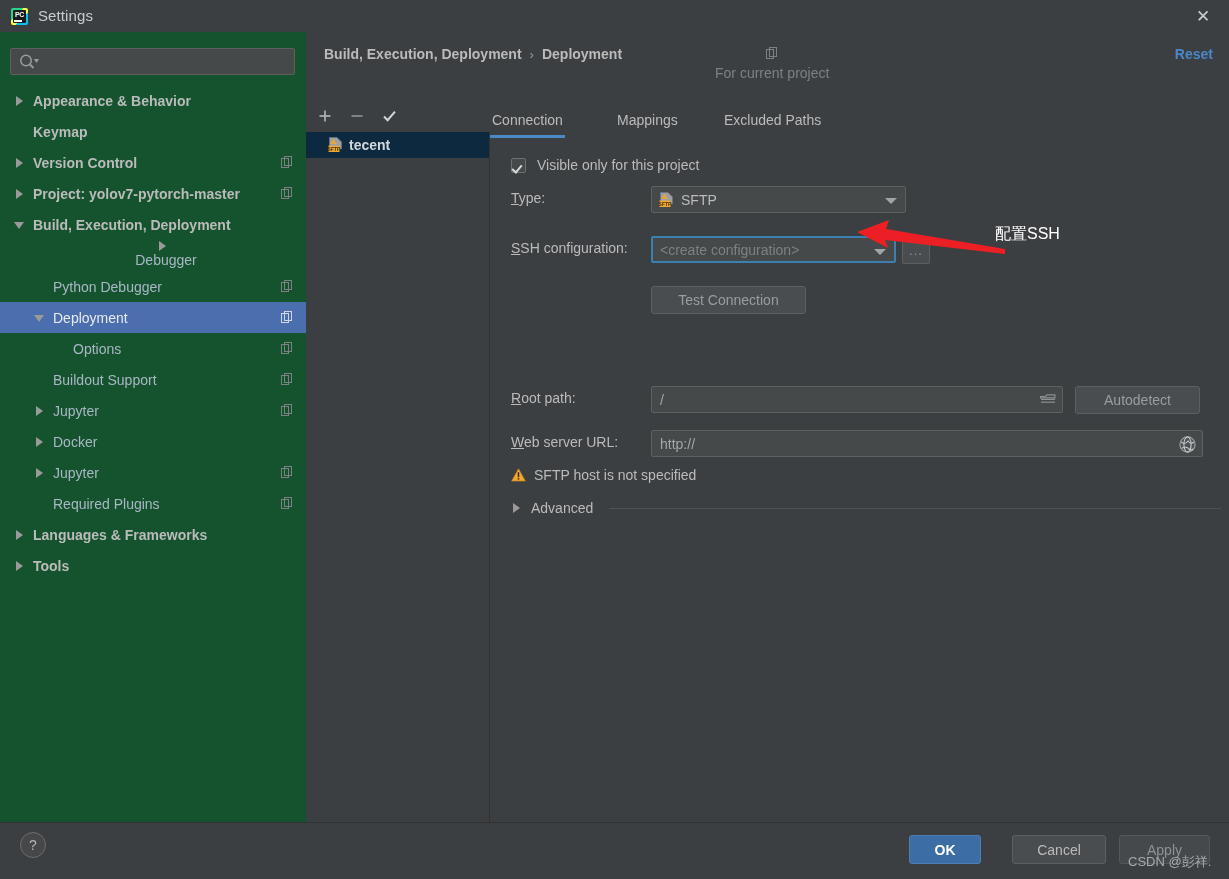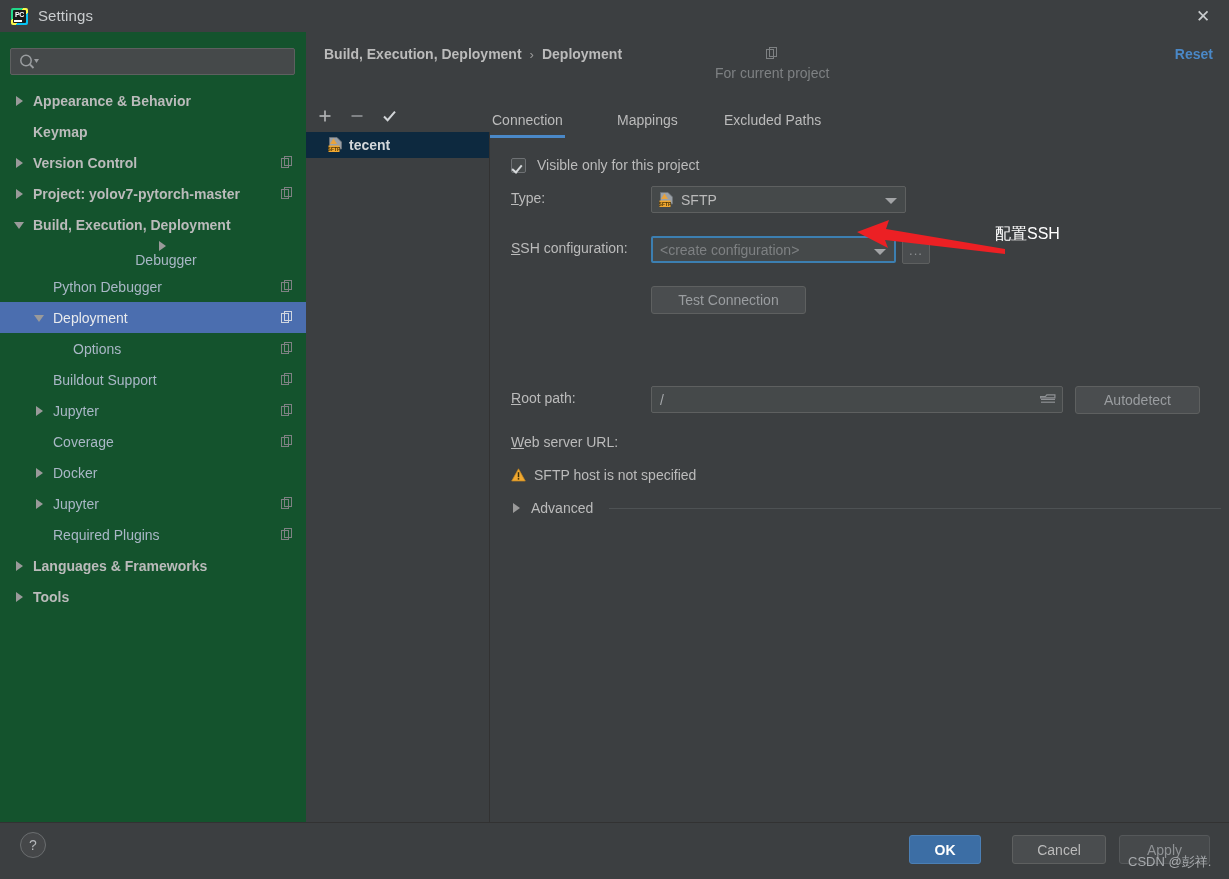--- a/index.html
+++ b/index.html
@@ -482,28 +482,20 @@
         </div>
         <div class="tree-row" style="padding-left: 34px;">
           <span class="tree-arrow collapsed"></span>
           <span class="tree-label">Jupyter</span>
           <svg class="copy-icon" viewBox="0 0 12 12">
             <rect x="0.5" y="2.5" width="7" height="9" fill="none" stroke="#7e8183" stroke-width="1"></rect>
             <rect x="3.5" y="0.5" width="7" height="9" fill="none" stroke="#7e8183" stroke-width="1"></rect>
           </svg>
         </div>
         <div class="tree-row" style="padding-left: 34px;">
-          <span class="tree-arrow none"></span>
-          <span class="tree-label">Coverage</span>
-          <svg class="copy-icon" viewBox="0 0 12 12">
-            <rect x="0.5" y="2.5" width="7" height="9" fill="none" stroke="#7e8183" stroke-width="1"></rect>
-            <rect x="3.5" y="0.5" width="7" height="9" fill="none" stroke="#7e8183" stroke-width="1"></rect>
-          </svg>
-        </div>
-        <div class="tree-row" style="padding-left: 34px;">
           <span class="tree-arrow collapsed"></span>
           <span class="tree-label">Docker</span>
         </div>
         <div class="tree-row" style="padding-left: 34px;">
           <span class="tree-arrow collapsed"></span>
           <span class="tree-label">Jupyter</span>
           <svg class="copy-icon" viewBox="0 0 12 12">
             <rect x="0.5" y="2.5" width="7" height="9" fill="none" stroke="#7e8183" stroke-width="1"></rect>
             <rect x="3.5" y="0.5" width="7" height="9" fill="none" stroke="#7e8183" stroke-width="1"></rect>
           </svg>
@@ -632,20 +624,29 @@
           <path d="M0.5 3.5 h5 l1.4 -1.6 h8 v3 h-14.4 z" fill="none" stroke="#8d9093" stroke-width="1.2"></path>
           <path d="M1 6.4 h14" stroke="#8d9093" stroke-width="1.2"></path>
           <path d="M1 9.2 h14" stroke="#8d9093" stroke-width="1.2"></path>
         </svg>
       </div>
       <div class="btn" id="autodetect">Autodetect</div>
 
       <div class="row" id="web-row">
         <span class="field-label"><span class="mn">W</span>eb server URL:</span>
       </div>
+      <div class="tfield" id="web-field">
+        <span class="val">http://</span>
+        <svg id="globe-icon" viewBox="0 0 19 19">
+          <circle cx="9.5" cy="9.5" r="7.6" fill="#4f5254" stroke="#9a9da0" stroke-width="1.2"></circle>
+          <path d="M3 7 q4 3 7 -1 q3 4 6 1" fill="none" stroke="#c6c9cc" stroke-width="1.1"></path>
+          <path d="M4 13 q5 -2 7 1 q2 2 4 0" fill="none" stroke="#c6c9cc" stroke-width="1.1"></path>
+          <ellipse cx="9.5" cy="9.5" rx="3.6" ry="7.6" fill="none" stroke="#c6c9cc" stroke-width="1.1"></ellipse>
+        </svg>
+      </div>
 
       <div id="warning">
         <svg width="15" height="14" viewBox="0 0 15 14">
           <path d="M7.5 0.8 L14.3 13 H0.7 Z" fill="#f0a830" stroke="#c5861f" stroke-width="0.7"></path>
           <rect x="6.75" y="4.2" width="1.5" height="5" fill="#3a2c08"></rect>
           <rect x="6.75" y="10.1" width="1.5" height="1.5" fill="#3a2c08"></rect>
         </svg>
         <span class="txt">SFTP host is not specified</span>
       </div>
 

